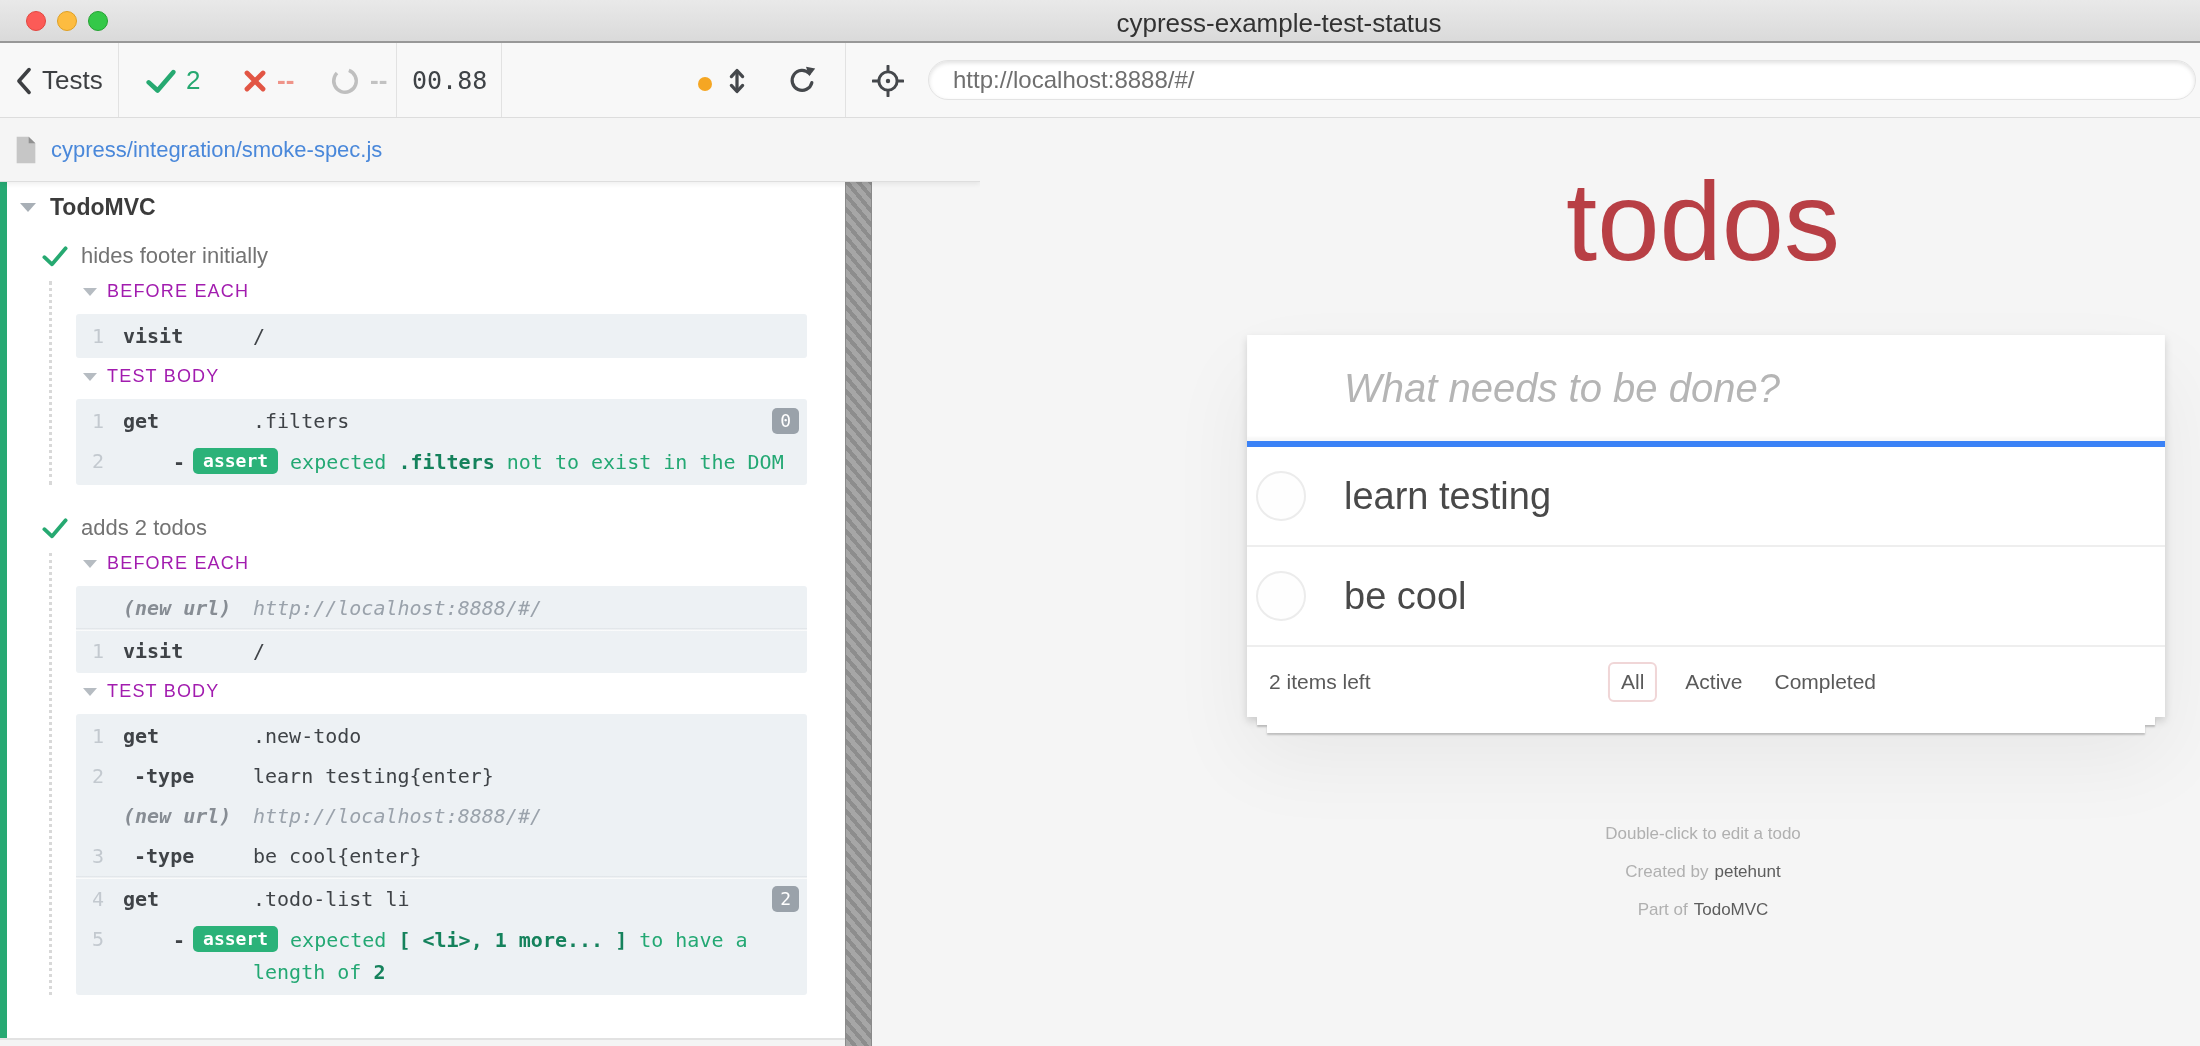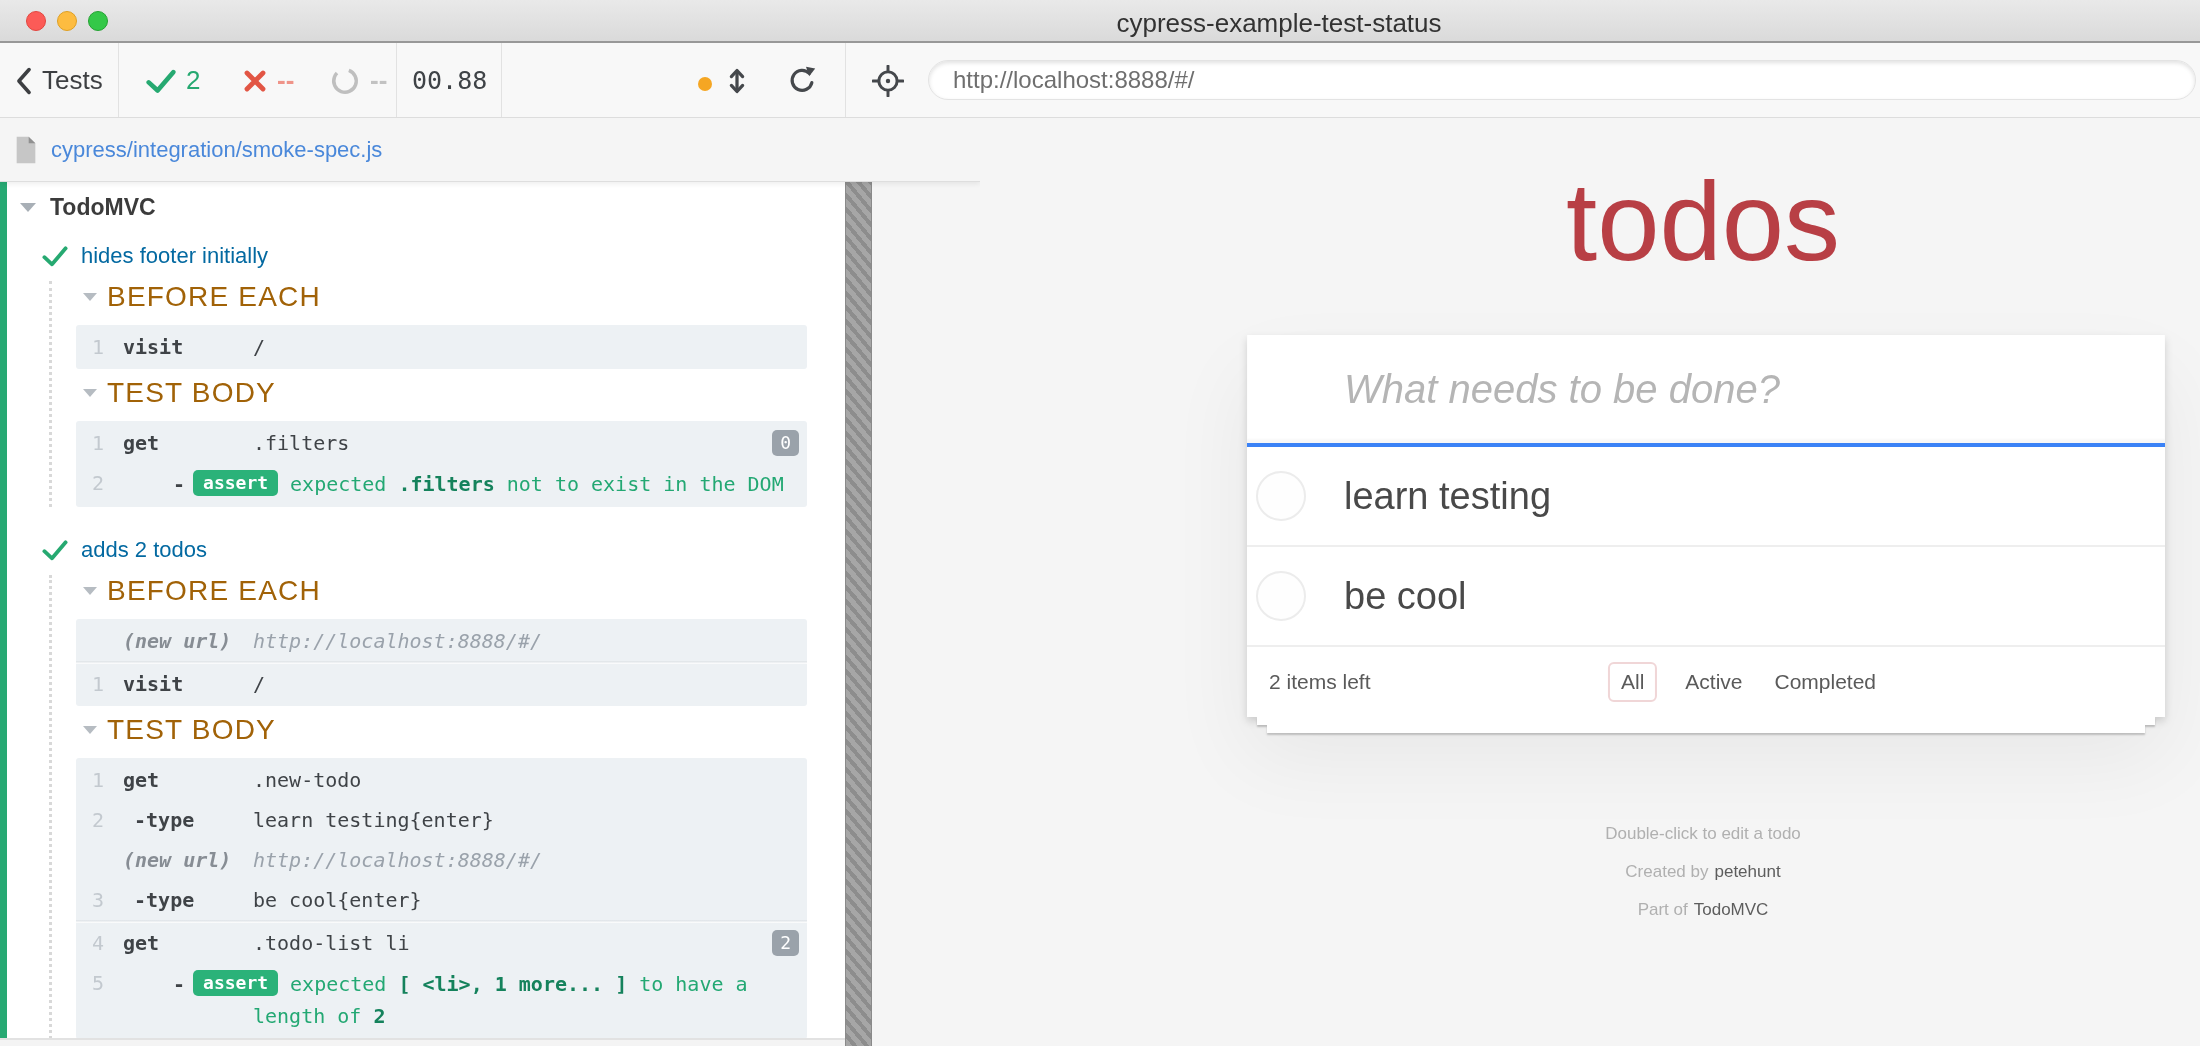--- a/index.html
+++ b/index.html
@@ -54,27 +54,27 @@
   .reporter-bottom { position:absolute; left:0; right:0; bottom:0; height:8px; background:#f4f4f4;
                      border-top:2px solid #e2e2e2; }
   .reporter-content { position:absolute; top:64px; left:0; right:0; bottom:8px; overflow:hidden; }
 
   .suite-row { display:flex; align-items:center; gap:14px; margin:12px 0 0 20px; cursor:pointer; }
   .caret-down { width:0; height:0; border-left:8px solid transparent; border-right:8px solid transparent;
                 border-top:9px solid #a8afb6; }
   .suite-title { font-size:23px; font-weight:bold; color:#3b3b3b; }
 
   .test-row { display:flex; align-items:center; gap:13px; margin:22px 0 0 42px; cursor:pointer; }
-  .test-title { font-size:22px; color:#0369a1; }
+  .test-title { font-size:22px; color:#737373; }
 
   .test-detail { margin:12px 0 0 49px; border-left:3px dotted #d8d8d8; }
   .section-head { display:flex; align-items:center; gap:10px; margin:12px 0 12px 31px; cursor:pointer; }
   .section-head .tri { border-left:7px solid transparent; border-right:7px solid transparent;
                        border-top:8px solid #b6bcc2; width:0; height:0; }
-  .section-label { font-size:28px; color:#a16207; letter-spacing:1.2px; }
+  .section-label { font-size:18px; color:#a21caf; letter-spacing:1.2px; }
   .section-head.second { margin-top:8px; }
 
   .cmd-block { margin-left:24px; width:731px; background:#edf1f4; border-radius:3px; padding:2px 0; }
   .block-sep { height:3px; background:linear-gradient(#dde2e6,#ffffff); }
 
   .row { display:flex; padding:5px 0; position:relative; font-family:"DejaVu Sans Mono",monospace;
          font-size:20px; line-height:30px; color:#3f4347; cursor:pointer; }
   .row .num { flex:0 0 28px; text-align:right; color:#c3c9cf; }
   .row .cmd-name { flex:0 0 130px; margin-left:19px; font-weight:bold; white-space:nowrap; }
   .row .cmd-dash { font-weight:bold; padding-left:11px; }
@@ -95,21 +95,21 @@
   .am { margin-right:12px; }
   .am-strong { font-weight:bold; color:#15825c; }
 
   
   .todo-h1 { position:absolute; left:831px; top:40px; transform:translateX(-50%);
              font-size:112px; font-weight:100; color:#b83f45; line-height:1.15; }
   .todo-card { position:absolute; left:375px; top:217px; width:918px; background:#fff;
                box-shadow:0 4px 8px rgba(0,0,0,.15), 0 40px 80px rgba(0,0,0,.06); }
   .new-todo { display:block; width:100%; height:112px; border:none; outline:none;
               padding:0 0 0 97px; font-size:40px; font-family:"Liberation Sans",sans-serif;
-              box-shadow:inset 0 -4px 2px rgba(0,0,0,.03); border-bottom:4px solid #3b82f6; }
+              box-shadow:inset 0 -4px 2px rgba(0,0,0,.03); border-bottom:6px solid #3b82f6; }
   .new-todo::placeholder { font-style:italic; font-weight:300; color:#b5b5b5; }
   .todo-item { position:relative; height:100px; border-bottom:2px solid #eeeeee;
                display:flex; align-items:center; padding-left:97px; }
   .toggle { position:absolute; left:9px; top:50%; transform:translateY(-50%); width:50px; height:50px;
             border-radius:50%; border:2px solid #ececec; background:#fefefe; cursor:pointer; }
   .todo-label { font-size:38px; color:#494949; font-weight:400; }
   .todo-footer { position:relative; height:70px; font-size:21px; color:#5a5a5a; }
   .items-left { position:absolute; left:22px; top:50%; transform:translateY(-50%); }
   .filters { position:absolute; left:455px; top:50%; transform:translate(-50%,-50%);
              display:flex; align-items:center; gap:24px;margin-left:42px; }

